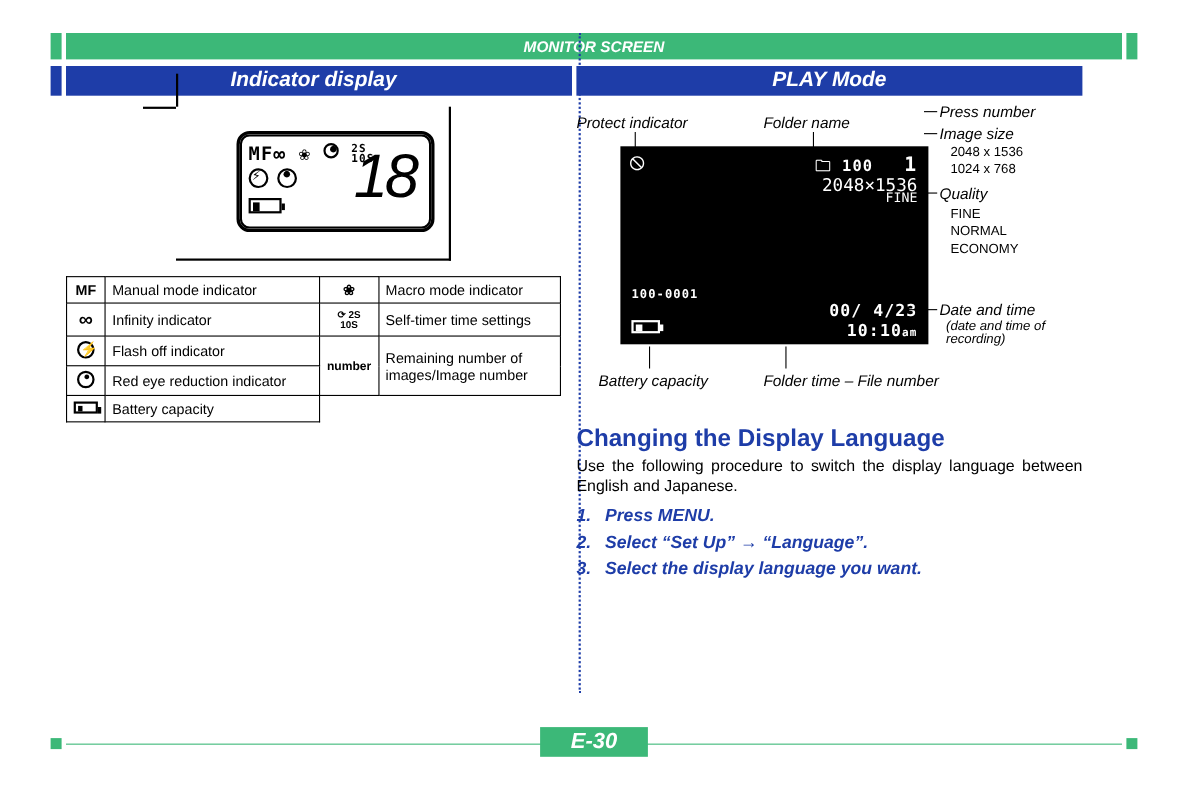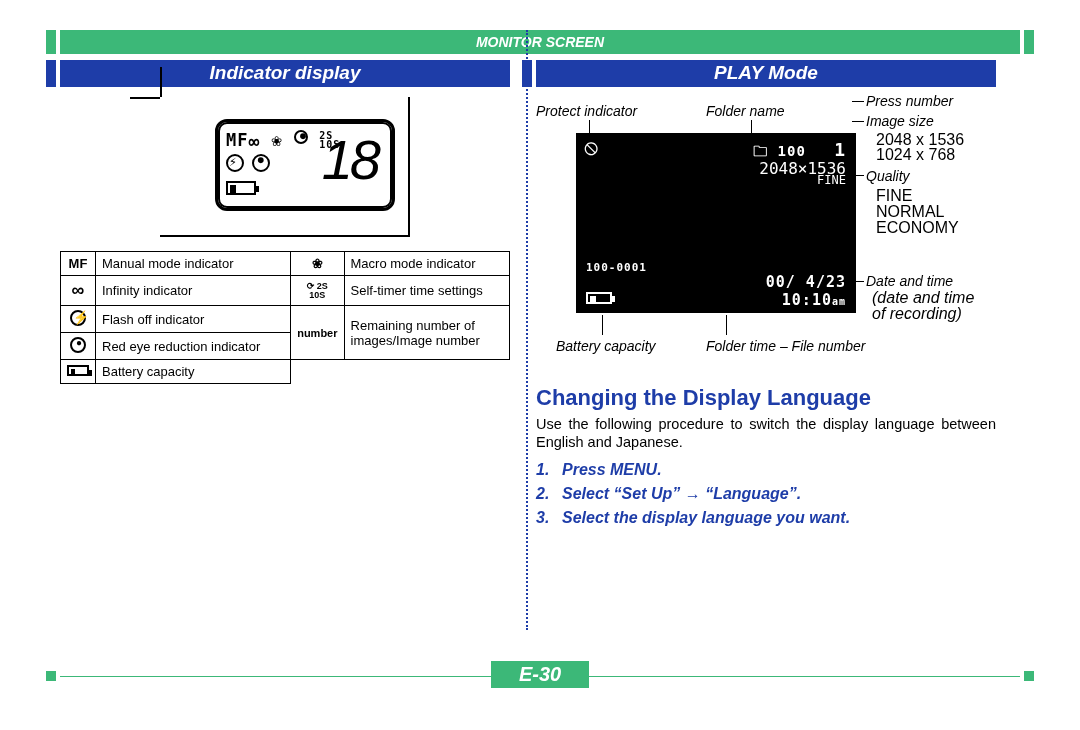--- a/index.html
+++ b/index.html
@@ -33,21 +33,21 @@
     position: absolute;
     top: 0;
     width: 10px; height: 24px;
     background: #3cb878;
   }
   .top-green-bar::before { left: -14px; }
   .top-green-bar::after  { right: -14px; }
 
   .cols {
     display: flex;
-    gap: 26px;
+    gap: 14px;
     margin-top: 6px;
   }
   .col { flex: 1; position: relative; }
   .vdots {
     position: absolute;
     top: 0;
     width: 1px;
     height: 600px;
     border-left: 2px dotted #1e3da8;
   }
@@ -166,21 +166,21 @@
     padding: 4px 6px;
   }
   table.ind td.ic { text-align:center; width:34px; font-weight:bold; }
   table.ind td.ic.circ {
     font-size: 16px;
   }
 
   
   .play-diag { position:relative; height:270px; margin-top:4px; }
   .lbl { position:absolute; font-style:italic; font-size:14px; }
-  .lbl.small { font-size:16px; font-style:normal; }
+  .lbl.small { font-size:12px; font-style:normal; }
   .screenshot {
     position:absolute;
     left:40px; top:40px;
     width:280px; height:180px;
     background:#000;
     color:#fff;
     font-family: monospace;
     font-size:14px;
   }
   .screenshot .row { position:absolute; }

